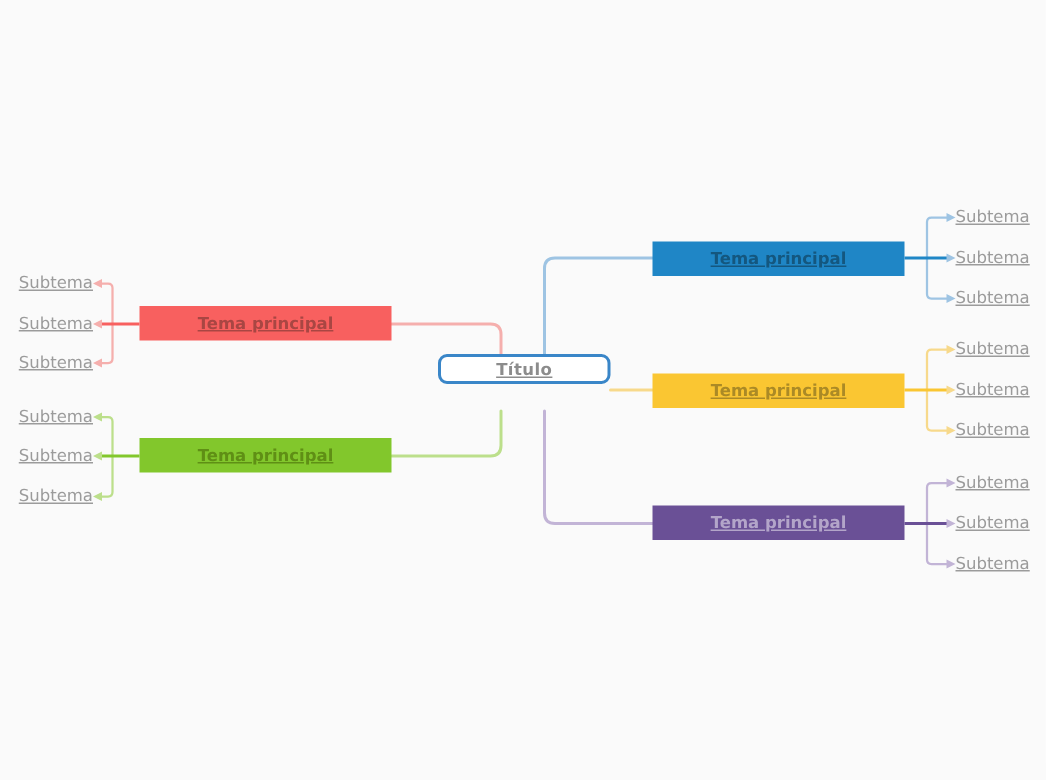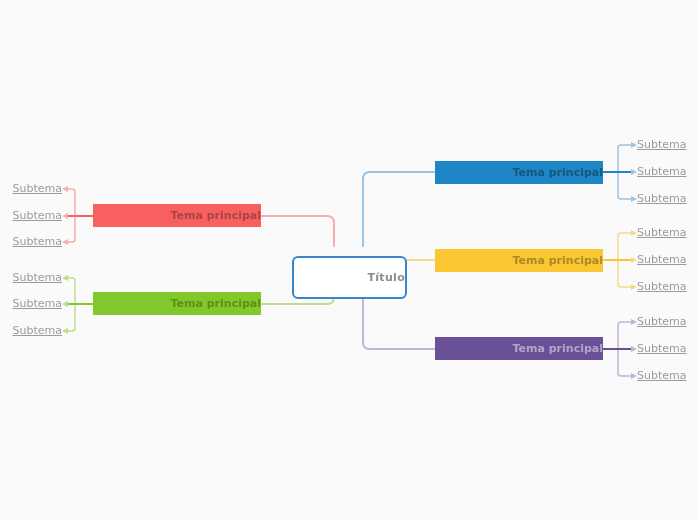--- a/index.html
+++ b/index.html
@@ -5,27 +5,28 @@
   html,body{margin:0;padding:0;}
   body{font-family:"DejaVu Sans","Liberation Sans",sans-serif;}
   .canvas{
     position:relative;
     width:697px;height:520px;
     overflow:hidden;
   }
   .connector-layer{position:absolute;left:0;top:0;}
   .node{
     position:absolute;
-    display:flex;align-items:center;justify-content:flex-end;
+    display:flex;align-items:center;justify-content:center;
     box-sizing:border-box;
     font-size:11px;font-weight:bold;
     cursor:default;
+    text-decoration:underline;
   }
   .node.center{
-    left:292px;top:256px;width:115px;height:43px;
+    left:292px;top:236px;width:115px;height:20px;
     border:2px solid;border-radius:6px;
     letter-spacing:0.3px;
   }
   .node.topic{
     width:168px;height:23px;
   }
   .sub{
     position:absolute;
     height:14px;line-height:14px;
     font-size:11px;

